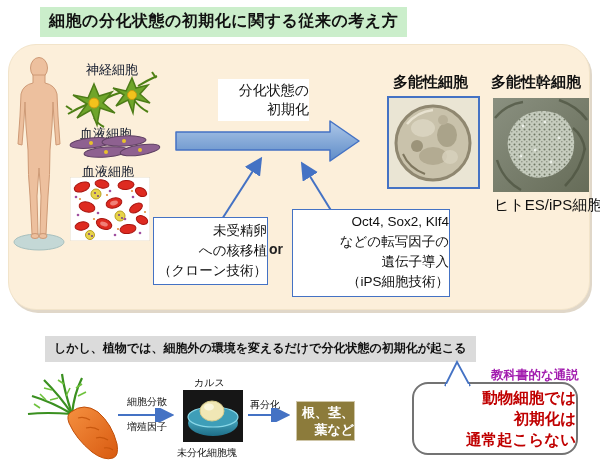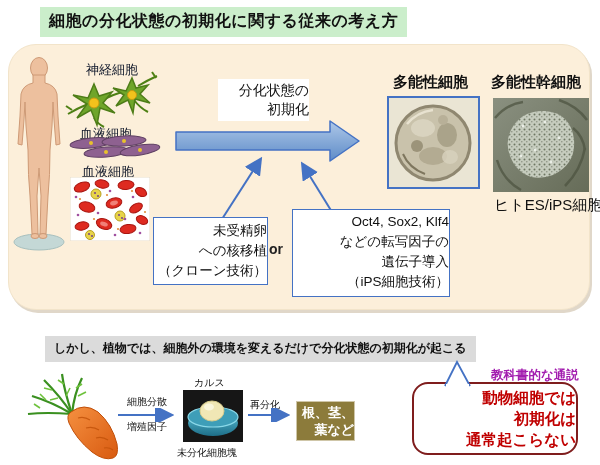--- a/index.html
+++ b/index.html
@@ -43,21 +43,21 @@
   #colony-img{left:493px;top:98px;width:96px;height:94px;}
   
   #textbook-note{left:491px;top:367px;font-size:12.5px;font-weight:bold;color:#a21caf;white-space:nowrap;}
   .small-step{font-size:10px;white-space:nowrap;}
   #organs-box{
     left:296px;top:401px;width:57px;height:36px;background:#8c7b3b;border:1px solid #cfc6a8;
     color:#fff;font-size:13px;font-weight:bold;line-height:17px;padding-top:2px;
   }
   #speech-bubble{
     left:412px;top:382px;width:162px;height:66px;background:#fff;
-    border:2px solid #7f1d1d;border-radius:16px;
+    border:2px solid #737373;border-radius:16px;
     color:#c00000;font-size:15.5px;font-weight:bold;line-height:21px;padding-top:3px;
   }
   #bubble-tail{left:436px;top:359px;z-index:5;}
   svg{display:block;}
 </style>
 </head>
 <body>
 
 <div class="abs" id="main-title">細胞の分化状態の初期化に関する従来の考え方</div>
 

